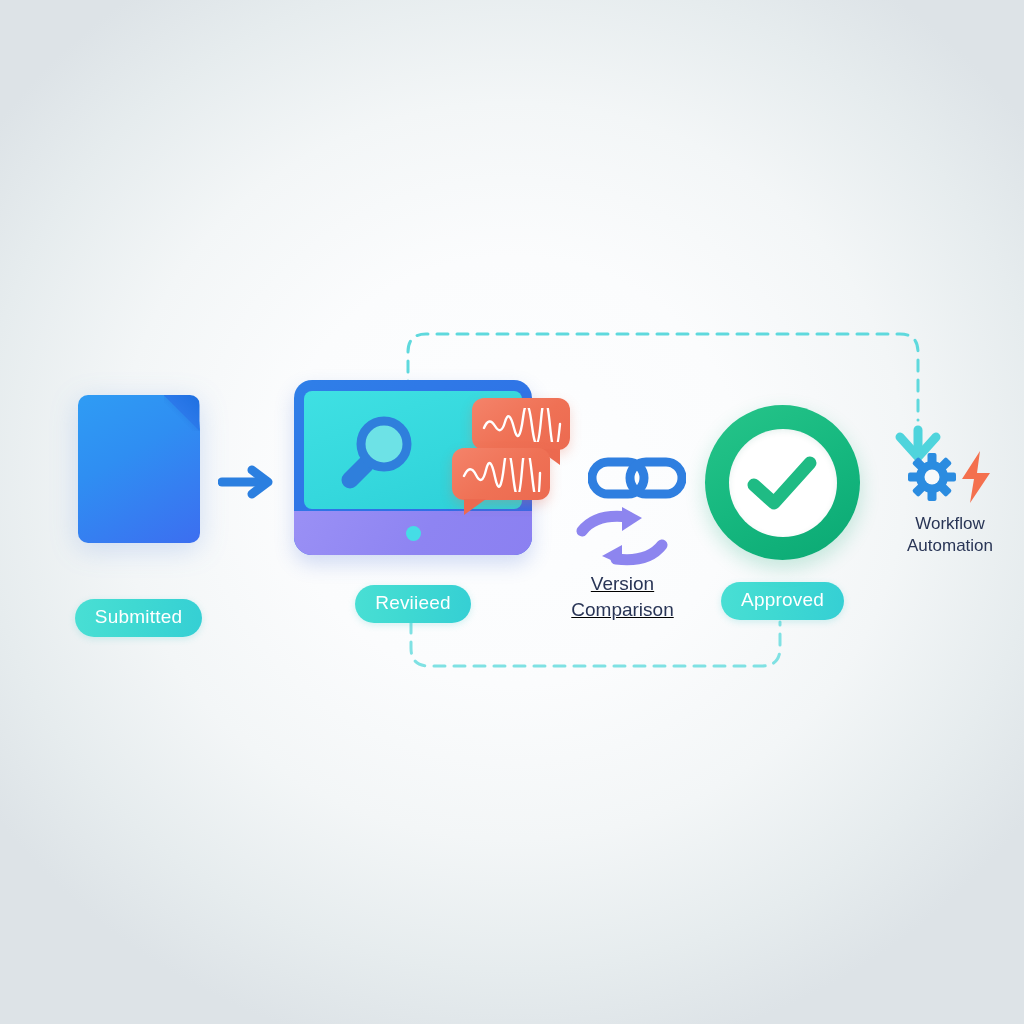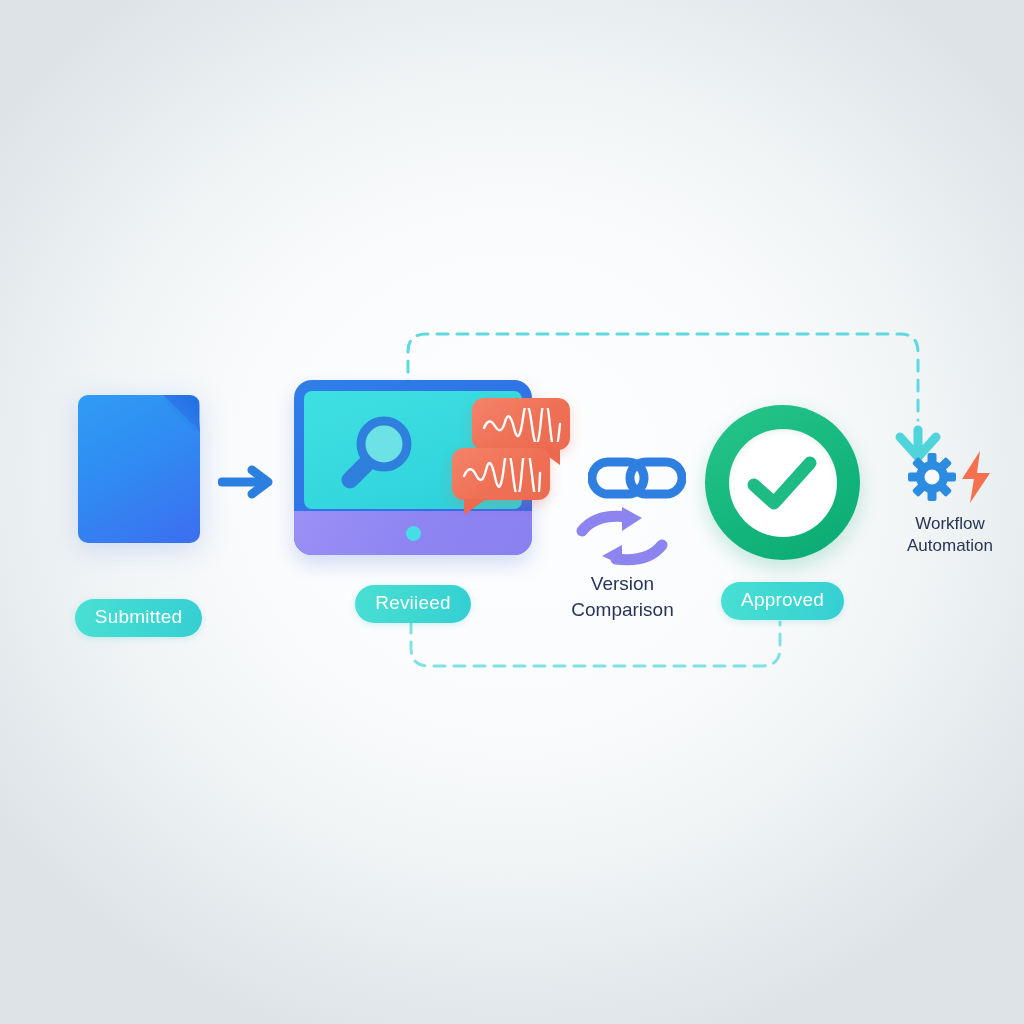--- a/index.html
+++ b/index.html
@@ -132,21 +132,21 @@
     border-color: #ec6a50 transparent transparent transparent;
   }
   .bubble.b2 .bubble-tail {
     left: 12px; bottom: -15px;
     border-width: 16px 22px 0 0;
     border-color: #ec6a50 transparent transparent transparent;
   }
   #tablet-node .badge { margin-top: 30px; }
 
   
-  #version-node { left: 540px; top: 455px; width: 165px; }
+  #version-node { left: 540px; top: 455px; width: 165px; text-decoration: underline; }
   .vc-stack { position: relative; width: 118px; height: 110px; }
   .chain { position: absolute; left: 24px; top: 0; }
   .swap  { position: absolute; left: 8px;  top: 50px; }
   .vc-label {
     margin-top: 6px;
     text-align: center;
     font-size: 19px;
     line-height: 26px;
     color: #293556;
     white-space: pre-line;

